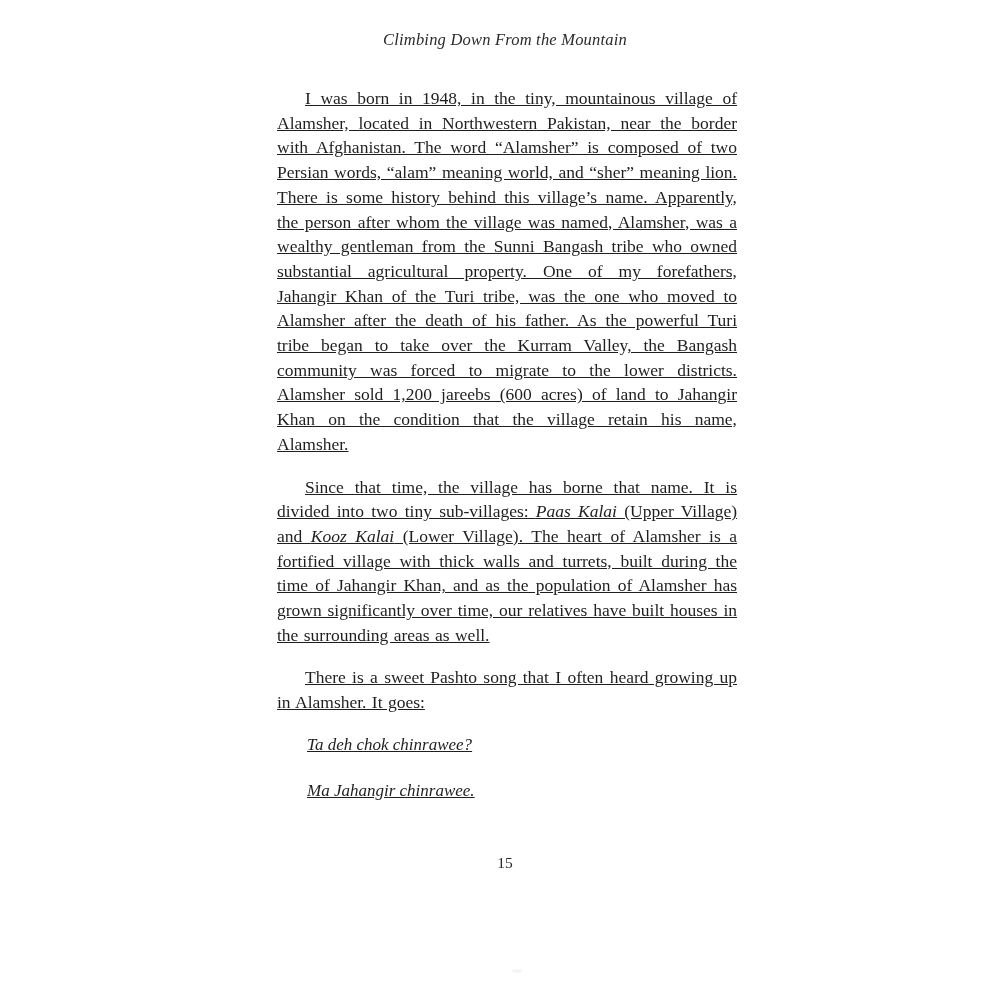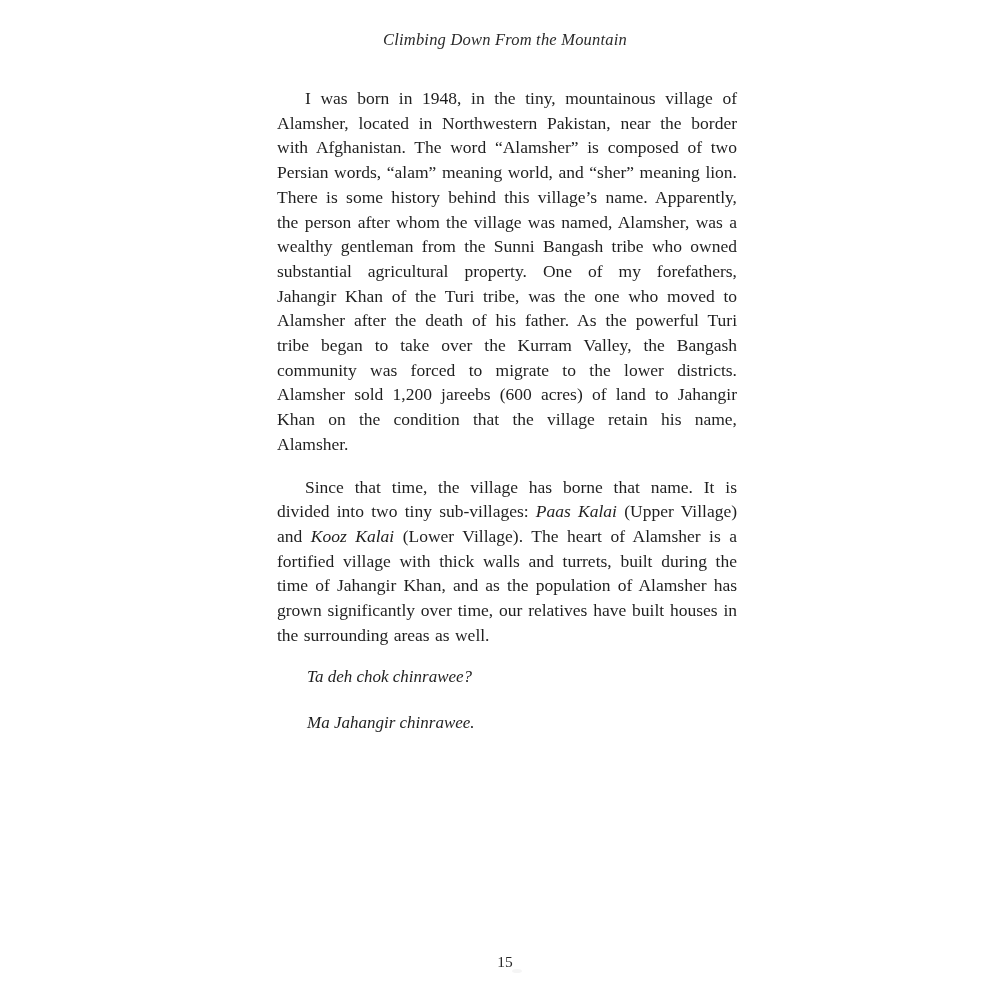--- a/index.html
+++ b/index.html
@@ -27,37 +27,37 @@
   .text-block {
     position: absolute;
     top: 86px;
     left: 277px;
     width: 460px;
     font-size: 17.5px;
     line-height: 24.7px;
     text-align: justify;
     color: #1f1f1f;
   }
-  .text-block p { margin: 0; }
+  .text-block p { margin: 0; text-decoration: underline; }
   .text-block p.body {
     margin-bottom: 18px;
     text-indent: 28px;
     word-spacing: 1px;
   }
   .text-block p.verse {
     margin-bottom: 21px;
     text-align: left;
     text-indent: 0;
     padding-left: 30px;
     font-size: 17px;
   }
   .text-block i { font-style: italic; }
   .page-number {
     position: absolute;
-    top: 953px;
+    top: 854px;
     left: 270px;
     width: 470px;
     text-align: center;
     font-size: 15.5px;
     color: #2a2a2a;
   }
   .scan-artifact {
     position: absolute;
     top: 969px;
     left: 512px;
@@ -69,20 +69,21 @@
 </style>
 </head>
 <body>
 
 <div class="page">
   <div class="running-header">Climbing Down From the Mountain</div>
 
   <div class="text-block">
       <p class="body"><span>I was born in 1948, in the tiny, mountainous village of Alamsher, located in Northwestern Pakistan, near the border with Afghanistan. The word “Alamsher” is composed of two Persian words, “alam” meaning world, and “sher” meaning lion. There is some history behind this village’s name. Apparently, the person after whom the village was named, Alamsher, was a wealthy gentleman from the Sunni Bangash tribe who owned substantial agricultural property. One of my forefathers, Jahangir Khan of the Turi tribe, was the one who moved to Alamsher after the death of his father. As the powerful Turi tribe began to take over the Kurram Valley, the Bangash community was forced to migrate to the lower districts. Alamsher sold 1,200 jareebs (600 acres) of land to Jahangir Khan on the condition that the village retain his name, Alamsher.</span></p>
       <p class="body"><span>Since that time, the village has borne that name. It is divided into two tiny sub-villages: </span><i>Paas Kalai</i><span> (Upper Village) and </span><i>Kooz Kalai</i><span> (Lower Village). The heart of Alamsher is a fortified village with thick walls and turrets, built during the time of Jahangir Khan, and as the population of Alamsher has grown significantly over time, our relatives have built houses in the surrounding areas as well.</span></p>
+      <p class="body"><span>There is a sweet Pashto song that I often heard growing up in Alamsher. It goes:</span></p>
       <p class="verse"><i>Ta deh chok chinrawee?</i></p>
       <p class="verse"><i>Ma Jahangir chinrawee.</i></p>
     </div>
 
   <div class="page-number">15</div>
 
   <div class="scan-artifact"></div>
 </div>
 
 </body></html>

